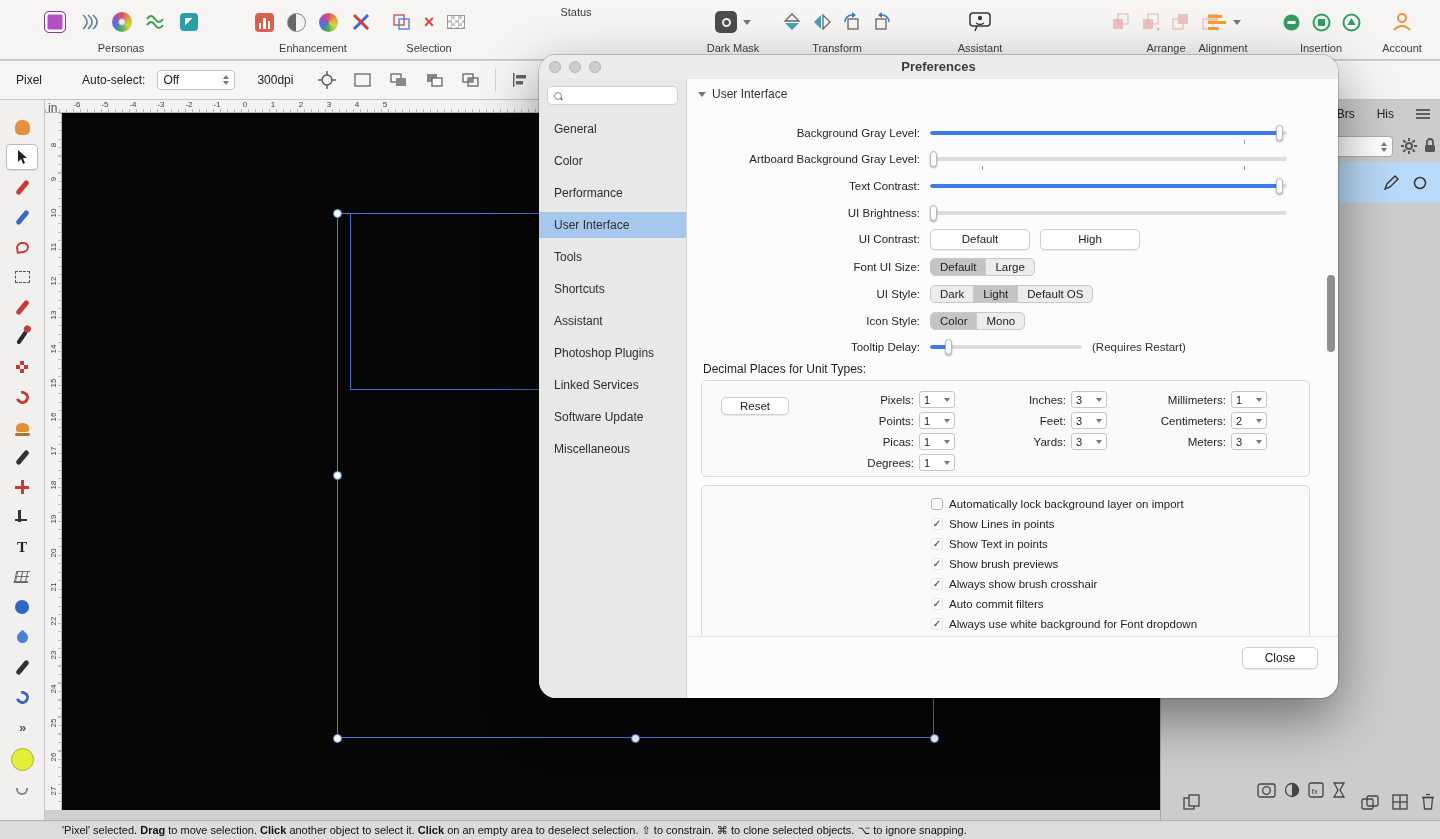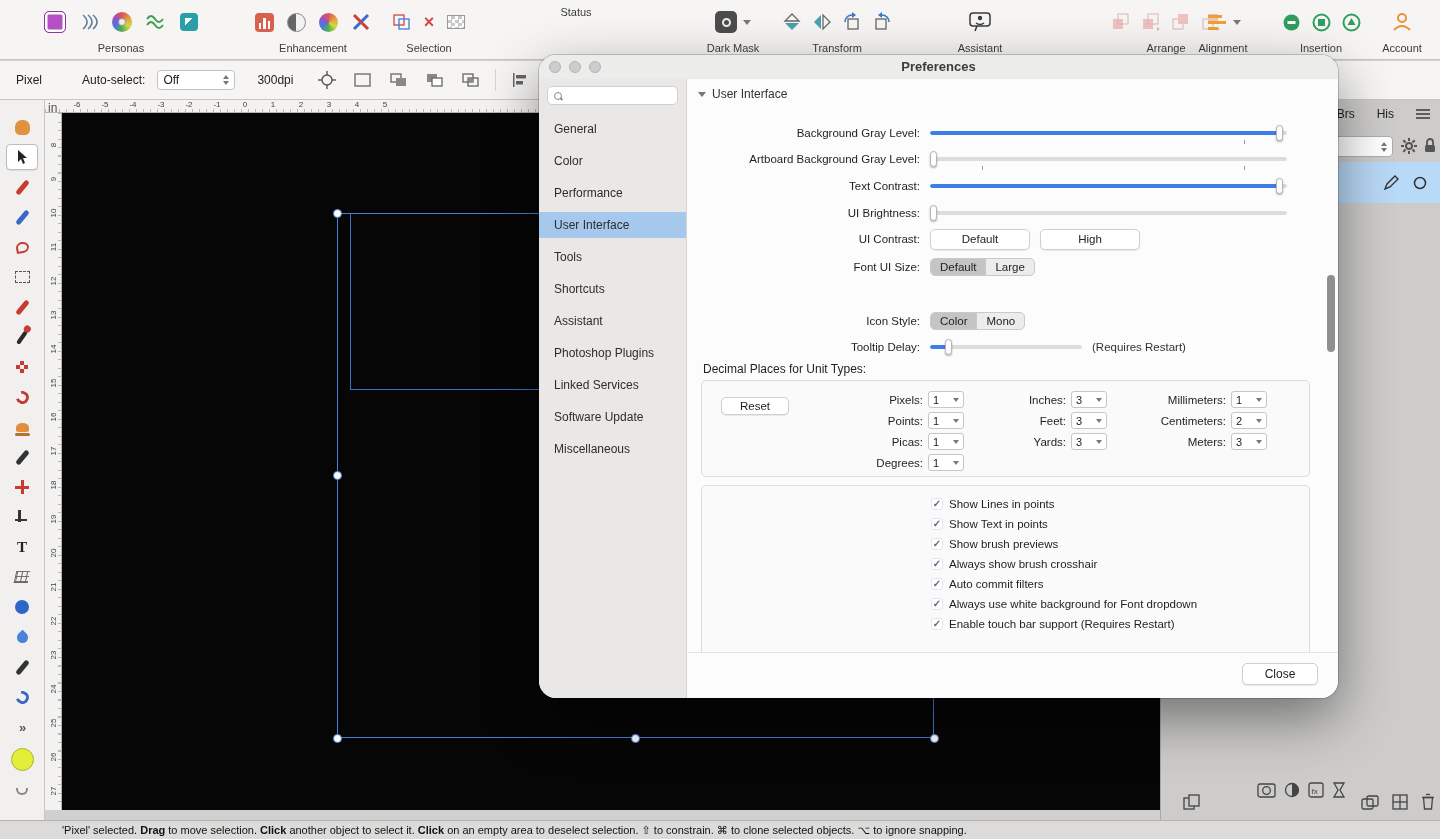--- a/index.html
+++ b/index.html
@@ -145,34 +145,34 @@
   .seg-item { padding:2px 9px; font-size:11.5px; border-right:1px solid #c9c9c9; color:#222; }
   .seg-item:last-child{border-right:none;}
   .seg-item.selected { background:#c4c4c4; }
   .note { margin-left:10px; font-size:11.5px; color:#333; }
   .dtitle { position:absolute; top:283px; left:15px; font-size:12px; color:#1f1f1f; }
   .gbox { position:absolute; left:13px; width:609px; background:#fafafa; border:1px solid #dcdcdc; border-radius:5px; }
   .box1 { top:301px; height:97px; }
   .box2 { top:406px; height:210px; }
   .reset-btn{position:absolute;left:19px;top:16px;width:68px;height:18px;}
   .dcol{position:absolute;top:8px;}
-  .dcol1{left:17px;} .dcol2{left:260px;} .dcol3{left:420px;}
+  .dcol1{left:8px;} .dcol2{left:260px;} .dcol3{left:420px;}
   .dcol1 .dlabel{width:209px;} .dcol2 .dlabel{width:109px;} .dcol3 .dlabel{width:109px;}
   .drow{display:flex;align-items:center;height:21px;}
   .dlabel{text-align:right;padding-right:5px;font-size:11.5px;color:#1f1f1f;flex:none;}
   .numfield{width:36px;height:17px;background:#fff;border:1px solid #c6c6c6;border-radius:3px;display:flex;align-items:center;justify-content:space-between;padding:0 4px;font-size:11px;}
   .cb-list{padding-top:8px;}
   .cb-row{display:flex;align-items:center;height:20px;padding-left:229px;}
   .cb{width:12px;height:12px;border:1px solid #bcbcbc;border-radius:3px;background:#fff;display:flex;align-items:center;justify-content:center;margin-right:6px;flex:none;}
   .cb .tick{display:none;font-size:10px;color:#52688c;line-height:1;font-weight:bold;}
   .cb-row.checked .cb .tick{display:block;}
   .cb-row.checked .cb{border-color:#e6e6e6;}
   .cb-label{font-size:11.5px;color:#1f1f1f;}
   .scroll-thumb{position:absolute;right:3px;top:196px;width:8px;height:77px;background:#8f8f8f;border-radius:4px;}
-  .dlg-bottombar { position:absolute; left:149px; right:0; bottom:0; height:46px; background:#fcfcfc; border-top:1px solid #e3e3e3; }
+  .dlg-bottombar { position:absolute; left:149px; right:0; bottom:16px; height:46px; background:#fcfcfc; border-top:1px solid #e3e3e3; }
   .close-btn{position:absolute;right:20px;top:10px;width:76px;height:22px;font-size:12px;}
 </style>
 </head>
 <body>
 
 <div class="top-toolbar">
 
   <div class="tb-group g-personas">
     <div class="tb-icons">
       <span class="ic-photo"></span>
@@ -781,20 +781,29 @@
     </div>
 
     <div class="crow r-fontsize">
       <span class="clabel">Font UI Size:</span>
       <span class="seg">
 
       <span class="seg-item selected">Default</span>
           <span class="seg-item">Large</span>
         </span>
     </div>
+    <div class="crow r-uistyle">
+      <span class="clabel">UI Style:</span>
+      <span class="seg">
+
+      <span class="seg-item">Dark</span>
+          <span class="seg-item selected">Light</span>
+          <span class="seg-item">Default OS</span>
+        </span>
+    </div>
     <div class="crow r-iconstyle">
       <span class="clabel">Icon Style:</span>
       <span class="seg">
 
       <span class="seg-item selected">Color</span>
           <span class="seg-item">Mono</span>
         </span>
     </div>
 
     <div class="crow r-tooltip">
@@ -896,20 +905,24 @@
               <span>3</span>
               <span class="tri-down"></span>
             </span>
           </div>
         </div>
     </div>
 
     <div class="gbox box2">
       <div class="cb-list">
 
+          <div class="cb-row">
+            <span class="cb"></span>
+            <span class="cb-label">Automatically lock background layer on import</span>
+          </div>
 
           <div class="cb-row checked">
             <span class="cb">
               <span class="tick">✓</span>
             </span>
             <span class="cb-label">Show Lines in points</span>
           </div>
 
           <div class="cb-row checked">
             <span class="cb">

